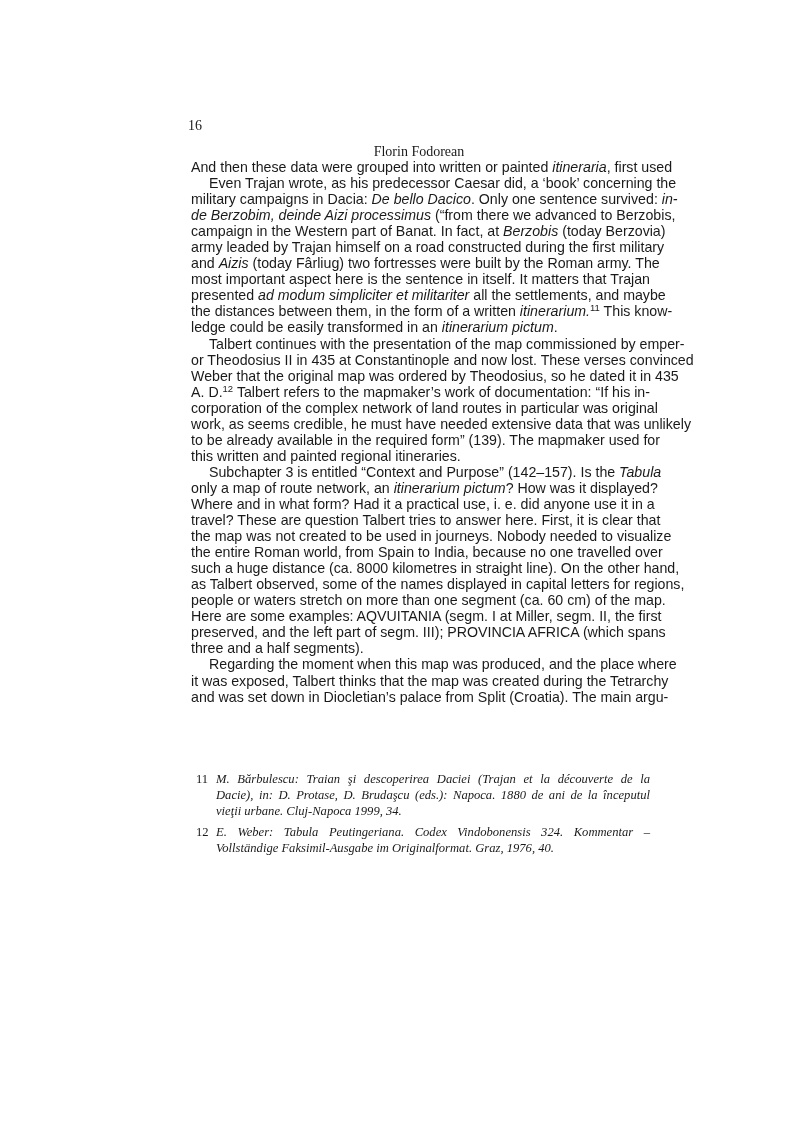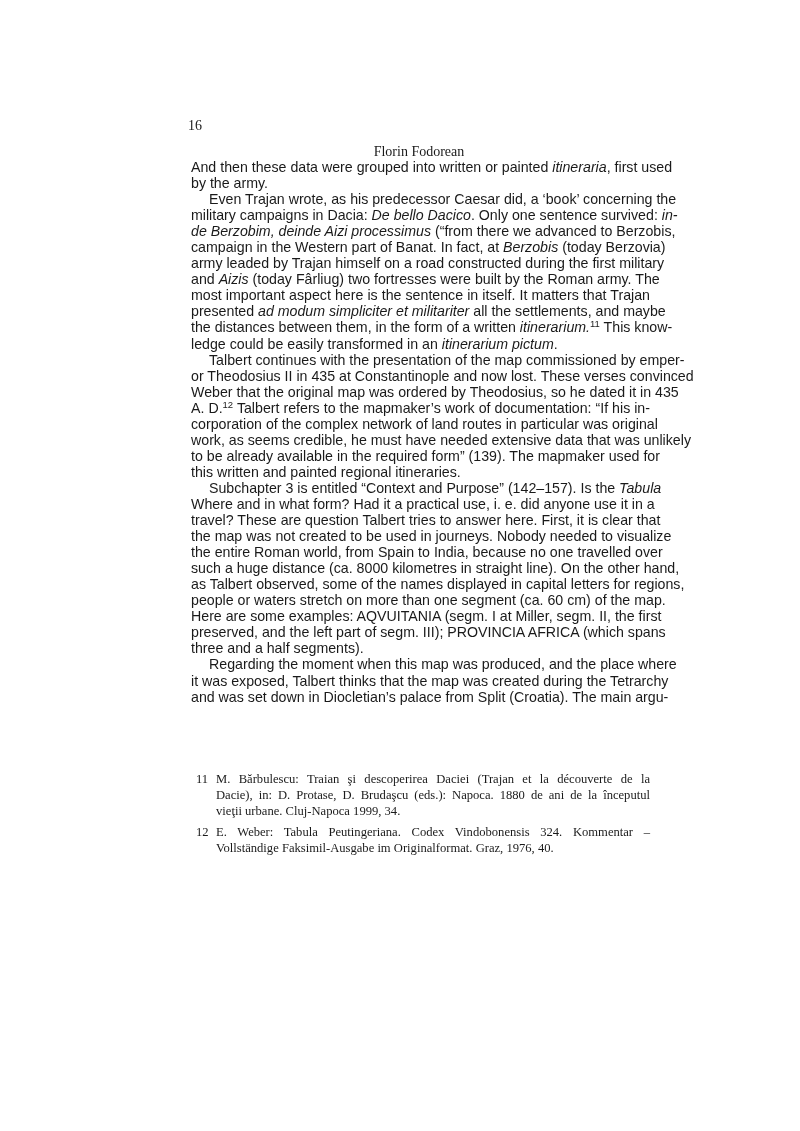--- a/index.html
+++ b/index.html
@@ -14,54 +14,54 @@
           font-family: Liberation Sans, sans-serif; font-size: 14.2px; line-height: 16.05px; }
   .line { display: block; white-space: nowrap; text-align: justify; text-align-last: justify; height: 16.05px; }
   .line.last { text-align-last: left; }
   .line.indent { padding-left: 18px; }
   i { font-style: italic; }
   sup { font-size: 9.5px; line-height: 0; vertical-align: 5px; }
   .footnotes { position: absolute; left: 196px; top: 771px; width: 454px;
                font-family: "Liberation Serif", serif; font-size: 12.6px; line-height: 16px; }
   .fn { position: relative; padding-left: 20px; margin-bottom: 5px; }
   .fn .num { position: absolute; left: 0; top: 0; }
-  .fn .fl { display: block; white-space: nowrap; text-align: justify; text-align-last: justify; }
+  .fn .fl { display: block; white-space: nowrap; text-align: justify; text-align-last: justify; font-style: italic; }
   .fn .fl.last { text-align-last: left; }
 </style>
 </head>
 <body>
 
 <div class="page">
   <div class="running-head">
     <span class="pno">16</span>
     <span class="author">Florin Fodorean</span>
   </div>
 
   <div class="body" id="body-text">
       <span class="line">And then these data were grouped into written or painted <i>itineraria</i>, first used</span>
-      <span class="line last">by the army.</span>
       <span class="line indent">Even Trajan wrote, as his predecessor Caesar did, a ‘book’ concerning the</span>
       <span class="line">military campaigns in Dacia: <i>De bello Dacico</i>. Only one sentence survived: <i>in-</i></span>
       <span class="line"><i>de Berzobim, deinde Aizi processimus</i> (“from there we advanced to Berzobis,</span>
       <span class="line">campaign in the Western part of Banat. In fact, at <i>Berzobis</i> (today Berzovia)</span>
       <span class="line">army leaded by Trajan himself on a road constructed during the first military</span>
       <span class="line">and <i>Aizis</i> (today Fârliug) two fortresses were built by the Roman army. The</span>
       <span class="line">most important aspect here is the sentence in itself. It matters that Trajan</span>
       <span class="line">presented <i>ad modum simpliciter et militariter</i> all the settlements, and maybe</span>
       <span class="line">the distances between them, in the form of a written <i>itinerarium.</i><sup>11</sup> This know-</span>
       <span class="line last">ledge could be easily transformed in an <i>itinerarium pictum</i>.</span>
       <span class="line indent">Talbert continues with the presentation of the map commissioned by emper-</span>
       <span class="line">or Theodosius II in 435 at Constantinople and now lost. These verses convinced</span>
       <span class="line">Weber that the original map was ordered by Theodosius, so he dated it in 435</span>
       <span class="line">A. D.<sup>12</sup> Talbert refers to the mapmaker’s work of documentation: “If his in-</span>
       <span class="line">corporation of the complex network of land routes in particular was original</span>
       <span class="line">work, as seems credible, he must have needed extensive data that was unlikely</span>
       <span class="line">to be already available in the required form” (139). The mapmaker used for</span>
       <span class="line last">this written and painted regional itineraries.</span>
       <span class="line indent">Subchapter 3 is entitled “Context and Purpose” (142–157). Is the <i>Tabula</i></span>
+      <span class="line">only a map of route network, an <i>itinerarium pictum</i>? How was it displayed?</span>
       <span class="line">Where and in what form? Had it a practical use, i. e. did anyone use it in a</span>
       <span class="line">travel? These are question Talbert tries to answer here. First, it is clear that</span>
       <span class="line">the map was not created to be used in journeys. Nobody needed to visualize</span>
       <span class="line">the entire Roman world, from Spain to India, because no one travelled over</span>
       <span class="line">such a huge distance (ca. 8000 kilometres in straight line). On the other hand,</span>
       <span class="line">as Talbert observed, some of the names displayed in capital letters for regions,</span>
       <span class="line">people or waters stretch on more than one segment (ca. 60 cm) of the map.</span>
       <span class="line">Here are some examples: AQVUITANIA (segm. I at Miller, segm. II, the first</span>
       <span class="line">preserved, and the left part of segm. III); PROVINCIA AFRICA (which spans</span>
       <span class="line last">three and a half segments).</span>

